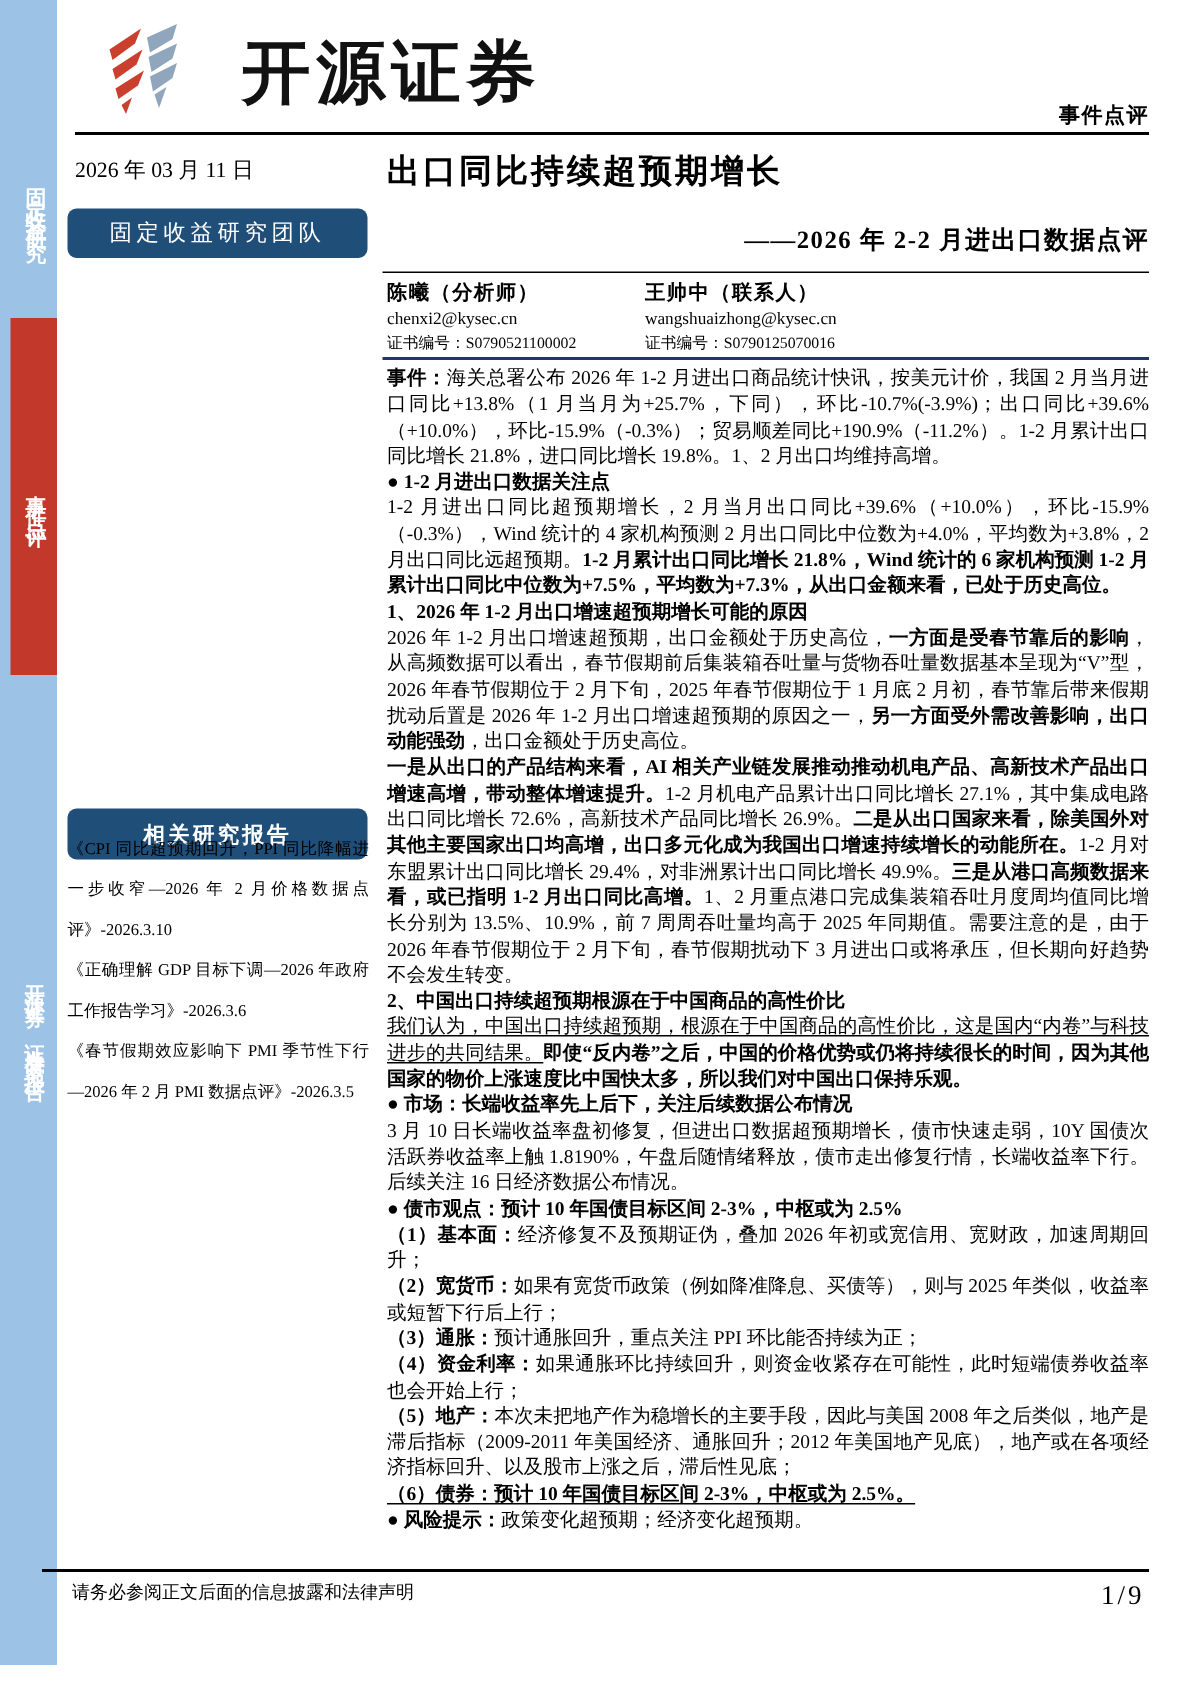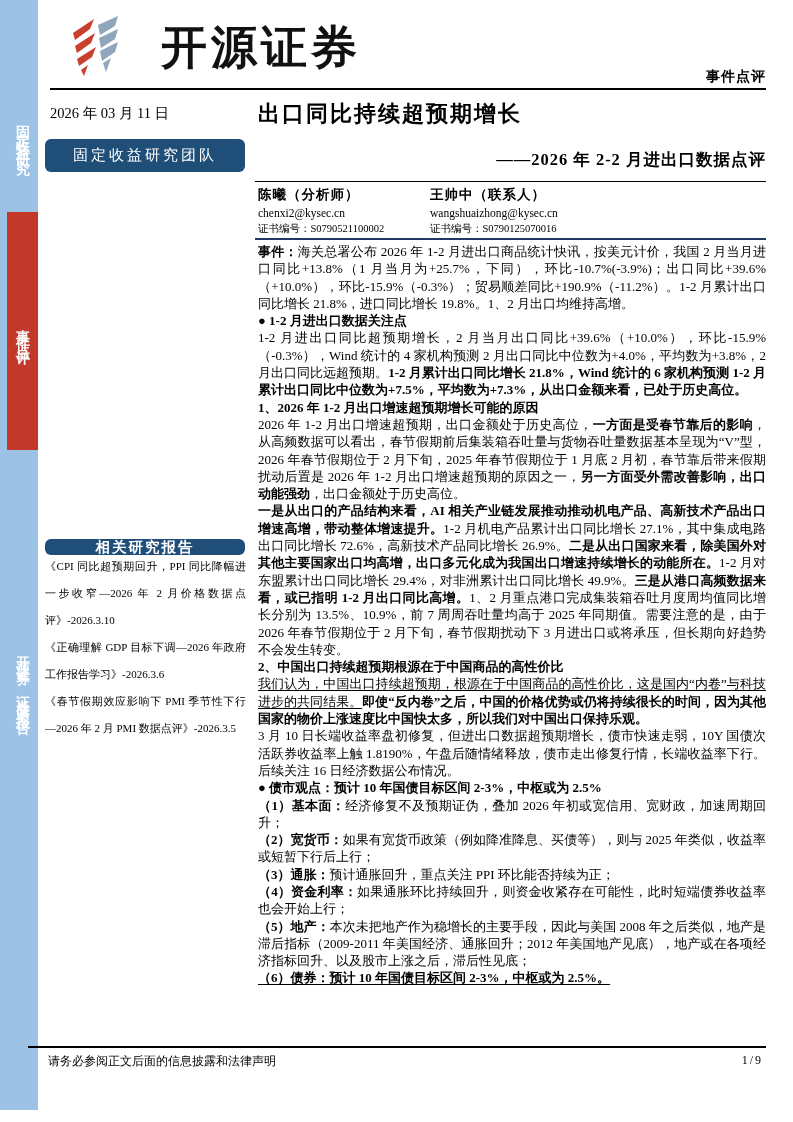--- a/index.html
+++ b/index.html
@@ -35,30 +35,30 @@
   .analyst .em{font-size:11.5px;margin-bottom:3px;}
   .analyst .ct{font-size:10.5px;}
   
   .body-col{position:absolute;left:258px;top:243px;width:508px;height:800px;
     font-size:13px;line-height:17.3px;text-align:justify;overflow:hidden;}
   .body-col p{margin:0;}
   .b{font-weight:bold;}
   .r{color:#000000;}
   .u{text-decoration:underline;text-underline-offset:2px;}
   
-  .related-box{position:absolute;left:45px;top:539px;width:200px;height:16px;background:#1F4E79;
+  .related-box{position:absolute;left:45px;top:539px;width:200px;height:34px;background:#1F4E79;
     border-radius:6px;color:#fff;font-weight:bold;font-size:14.5px;letter-spacing:2px;
     display:flex;align-items:center;justify-content:center;}
   .reports{position:absolute;left:45px;top:553px;width:201px;font-size:11px;
     line-height:27px;text-align:justify;}
   .reports p{margin:0;}
   
   .footer-line{position:absolute;left:28px;top:1046px;width:738px;height:2px;background:#000;}
   .footer-disclaimer{position:absolute;left:48px;top:1053px;font-size:12px;}
-  .footer-page{position:absolute;right:30px;top:1053px;font-size:12px;letter-spacing:2px;}
+  .footer-page{position:absolute;right:30px;top:1053px;font-size:18px;letter-spacing:2px;}
 </style>
 </head>
 <body>
 
 <div class="band">
   <div class="band-red"></div>
 </div>
 <div class="vslot" style="left:7px;top:60px;width:31px;height:150px;">
   <span class="vtext">固定收益研究</span>
 </div>
@@ -114,28 +114,30 @@
 
 <div class="body-col">
     <p><span class="b">事件：</span><span>海关总署公布 2026 年 1-2 月进出口商品统计快讯，按美元计价，我国 2 月当月进口同比+13.8%（1 月当月为+25.7%，下同），环比-10.7%(-3.9%)；出口同比+39.6%（+10.0%），环比-15.9%（-0.3%）；贸易顺差同比+190.9%（-11.2%）。1-2 月累计出口同比增长 21.8%，进口同比增长 19.8%。1、2 月出口均维持高增。</span></p>
     <p><span class="b r">● 1-2 月进出口数据关注点</span></p>
     <p><span>1-2 月进出口同比超预期增长，2 月当月出口同比+39.6%（+10.0%），环比-15.9%（-0.3%），Wind 统计的 4 家机构预测 2 月出口同比中位数为+4.0%，平均数为+3.8%，2 月出口同比远超预期。</span><span class="b">1-2 月累计出口同比增长 21.8%，Wind 统计的 6 家机构预测 1-2 月累计出口同比中位数为+7.5%，平均数为+7.3%，从出口金额来看，已处于历史高位。</span></p>
     <p><span class="b">1、2026 年 1-2 月出口增速超预期增长可能的原因</span></p>
     <p><span>2026 年 1-2 月出口增速超预期，出口金额处于历史高位，</span><span class="b">一方面是受春节靠后的影响</span><span>，从高频数据可以看出，春节假期前后集装箱吞吐量与货物吞吐量数据基本呈现为“V”型，2026 年春节假期位于 2 月下旬，2025 年春节假期位于 1 月底 2 月初，春节靠后带来假期扰动后置是 2026 年 1-2 月出口增速超预期的原因之一，</span><span class="b">另一方面受外需改善影响，出口动能强劲</span><span>，出口金额处于历史高位。</span></p>
     <p><span class="b">一是从出口的产品结构来看，AI 相关产业链发展推动推动机电产品、高新技术产品出口增速高增，带动整体增速提升。</span><span>1-2 月机电产品累计出口同比增长 27.1%，其中集成电路出口同比增长 72.6%，高新技术产品同比增长 26.9%。</span><span class="b">二是从出口国家来看，除美国外对其他主要国家出口均高增，出口多元化成为我国出口增速持续增长的动能所在。</span><span>1-2 月对东盟累计出口同比增长 29.4%，对非洲累计出口同比增长 49.9%。</span><span class="b">三是从港口高频数据来看，或已指明 1-2 月出口同比高增。</span><span>1、2 月重点港口完成集装箱吞吐月度周均值同比增长分别为 13.5%、10.9%，前 7 周周吞吐量均高于 2025 年同期值。需要注意的是，由于 2026 年春节假期位于 2 月下旬，春节假期扰动下 3 月进出口或将承压，但长期向好趋势不会发生转变。</span></p>
     <p><span class="b">2、中国出口持续超预期根源在于中国商品的高性价比</span></p>
     <p><span class="u">我们认为，中国出口持续超预期，根源在于中国商品的高性价比，这是国内“内卷”与科技进步的共同结果。</span><span class="b">即使“反内卷”之后，中国的价格优势或仍将持续很长的时间，因为其他国家的物价上涨速度比中国快太多，所以我们对中国出口保持乐观。</span></p>
+    <p><span class="b r">● 市场：长端收益率先上后下，关注后续数据公布情况</span></p>
     <p><span>3 月 10 日长端收益率盘初修复，但进出口数据超预期增长，债市快速走弱，10Y 国债次活跃券收益率上触 1.8190%，午盘后随情绪释放，债市走出修复行情，长端收益率下行。后续关注 16 日经济数据公布情况。</span></p>
     <p><span class="b r">● 债市观点：预计 10 年国债目标区间 2-3%，中枢或为 2.5%</span></p>
     <p><span class="b">（1）基本面：</span><span>经济修复不及预期证伪，叠加 2026 年初或宽信用、宽财政，加速周期回升；</span></p>
     <p><span class="b">（2）宽货币：</span><span>如果有宽货币政策（例如降准降息、买债等），则与 2025 年类似，收益率或短暂下行后上行；</span></p>
     <p><span class="b">（3）通胀：</span><span>预计通胀回升，重点关注 PPI 环比能否持续为正；</span></p>
     <p><span class="b">（4）资金利率：</span><span>如果通胀环比持续回升，则资金收紧存在可能性，此时短端债券收益率也会开始上行；</span></p>
     <p><span class="b">（5）地产：</span><span>本次未把地产作为稳增长的主要手段，因此与美国 2008 年之后类似，地产是滞后指标（2009-2011 年美国经济、通胀回升；2012 年美国地产见底），地产或在各项经济指标回升、以及股市上涨之后，滞后性见底；</span></p>
     <p><span class="b u">（6）债券：预计 10 年国债目标区间 2-3%，中枢或为 2.5%。</span></p>
+    <p><span class="b r">● 风险提示：</span><span>政策变化超预期；经济变化超预期。</span></p>
   </div>
 
 <div class="related-box">相关研究报告</div>
 <div class="reports">
     <p>《CPI 同比超预期回升，PPI 同比降幅进一步收窄—2026 年 2 月价格数据点评》-2026.3.10</p>
     <p>《正确理解 GDP 目标下调—2026 年政府工作报告学习》-2026.3.6</p>
     <p>《春节假期效应影响下 PMI 季节性下行—2026 年 2 月 PMI 数据点评》-2026.3.5</p>
   </div>
 
 <div class="footer-line"></div>

